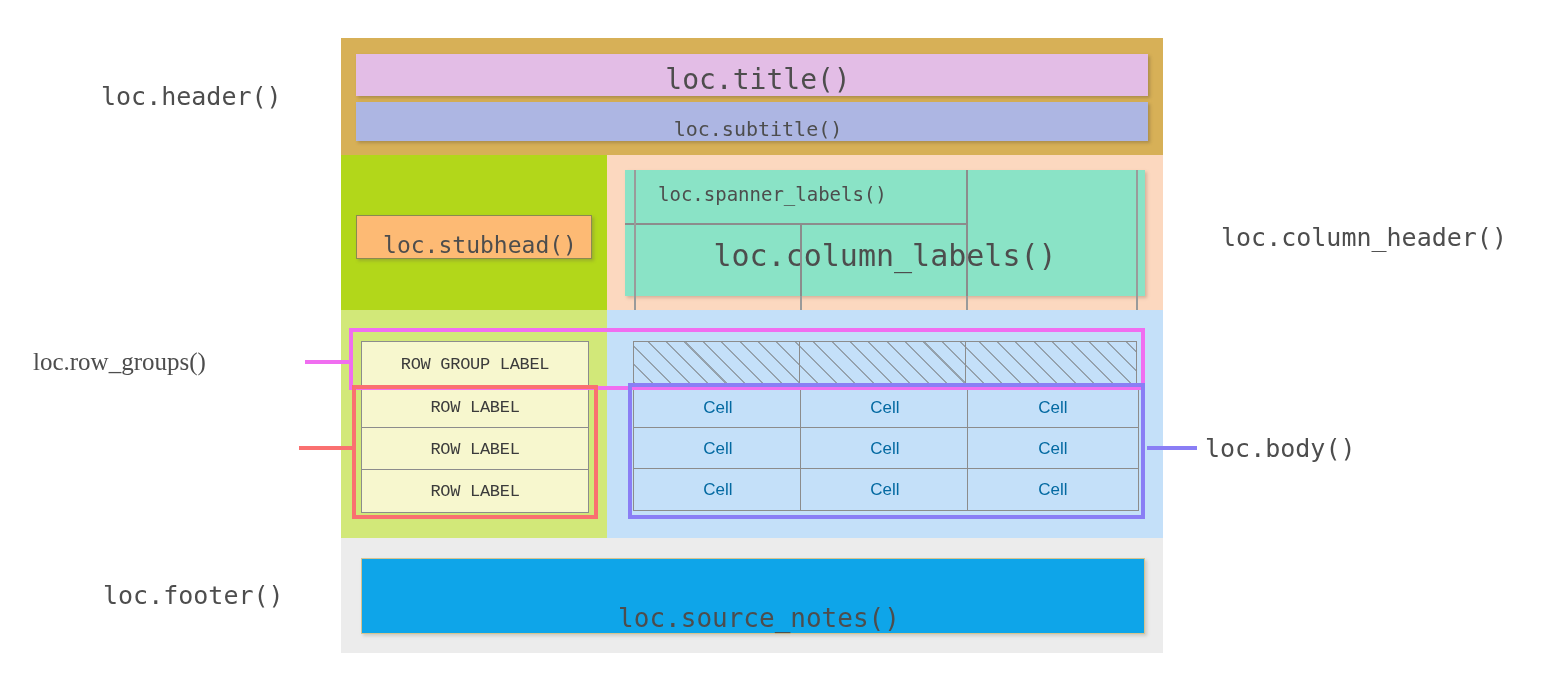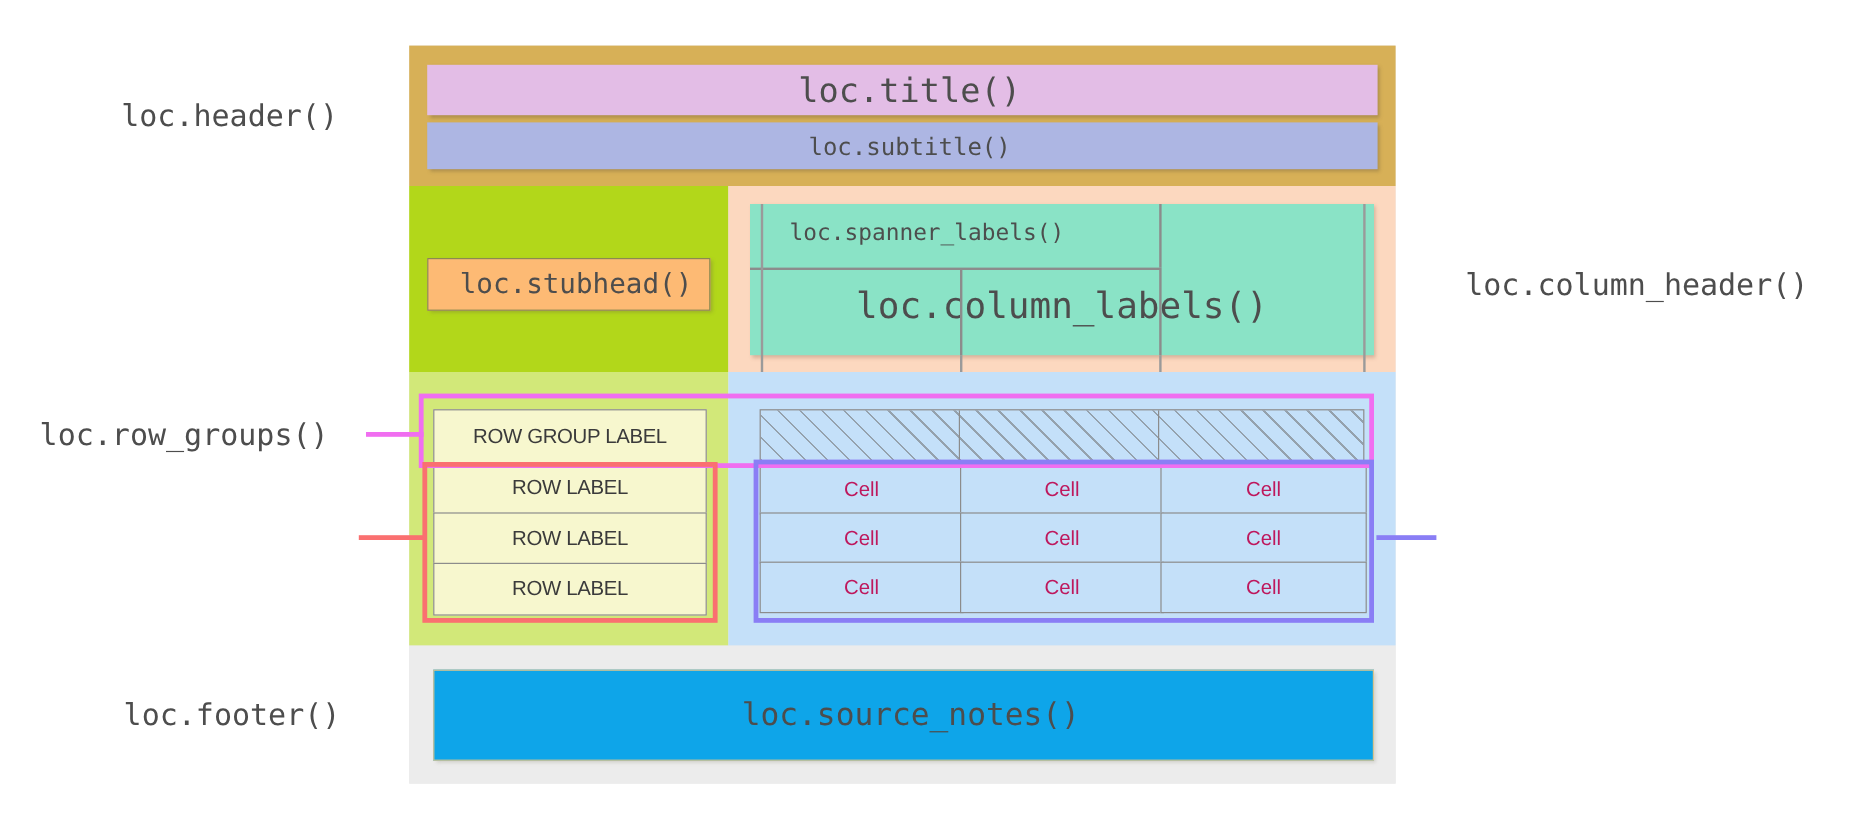--- a/index.html
+++ b/index.html
@@ -44,41 +44,41 @@
   .guide{position:absolute;width:2px;background:#9a9a9a;}
 
   
   #body-block{left:607px;top:310px;width:556px;height:228px;background:#c4e0f9;}
   
   #stub-block{left:341px;top:310px;width:266px;height:228px;background:#d2e879;}
 
   
   .rowcell{position:absolute;background:#f7f7ce;border:1px solid #8c8c8c;
       display:flex;align-items:center;justify-content:center;
-      font-family:Liberation Sans, sans-serif;
+      font-family:Liberation Mono, monospace;
       font-size:17px;color:#3b3b3b;letter-spacing:-.3px;}
   #rowgroup-label{left:361px;top:341px;width:226px;height:44px;}
   #rowlabel-1{left:361px;top:385px;width:226px;height:42px;}
   #rowlabel-2{left:361px;top:427px;width:226px;height:42px;}
   #rowlabel-3{left:361px;top:469px;width:226px;height:42px;}
 
   
   #hatch-area{left:633px;top:341px;width:504px;height:44px;
       border:1px solid #8c8c8c;
       background:
         repeating-linear-gradient(45deg,
           rgba(110,110,110,.55) 0px, rgba(110,110,110,.55) 1.5px,
           rgba(255,255,255,0) 1.5px, rgba(255,255,255,0) 13px);}
   .hatch-div{position:absolute;width:1px;background:#8c8c8c;}
 
   
   .cell{position:absolute;background:#c4e0f9;border:1px solid #8c8c8c;
       display:flex;align-items:center;justify-content:center;
       font-family:"Liberation Sans","DejaVu Sans",sans-serif;
-      font-size:17px;color:#be185d;}
+      font-size:17px;color:#0369a1;}
 
   
   #footer-block{left:341px;top:538px;width:822px;height:115px;background:#ececec;}
   #source-notes-box{left:361px;top:558px;width:784px;height:76px;background:#0ea5e9;
       border:1px solid #d6c48f;box-shadow:2px 2px 3px rgba(150,145,130,.35);}
 
   
   .outline{position:absolute;box-sizing:border-box;background:transparent;}
   #outline-row-groups{left:349px;top:328px;width:796px;height:62px;
       border:4px solid #f06ef0;}
@@ -88,27 +88,27 @@
       border:4px solid #8a7ef5;}
 
   
   .conn{position:absolute;height:4px;}
 
   
   .loclabel{position:absolute;color:#4d4d4d;
       font-family:"DejaVu Sans Mono","Liberation Mono",monospace;
       font-size:25px;white-space:nowrap;}
   #label-header{left:101px;top:82px;}
-  #label-row-groups{left:33px;top:348px;}
+  #label-row-groups{left:33px;top:348px;font-family:Liberation Serif, serif;}
   #label-stub{left:103px;top:434px;}
   #label-footer{left:103px;top:581px;}
   #label-column-header{left:1181px;top:223px;margin-left:40px;}
   #label-body{left:1205px;top:434px;}
 
-  .center{display:flex;align-items:center;justify-content:center;padding-left:12px;}
+  .center{display:flex;align-items:flex-end;justify-content:center;padding-left:12px;}
   .inner-text{font-family:"DejaVu Sans Mono","Liberation Mono",monospace;
       color:#4d4d4d;}
 </style>
 </head>
 <body>
 
 <div class="canvas">
 
   <div class="abs" id="table-frame"></div>
 
@@ -201,14 +201,15 @@
   <div class="outline" id="outline-body"></div>
 
   <div class="conn" style="left:305px;top:360px;width:48px;background:#f06ef0"></div>
   <div class="conn" style="left:299px;top:446px;width:55px;background:#fa7070"></div>
   <div class="conn" style="left:1147px;top:446px;width:50px;background:#8a7ef5"></div>
 
   <div class="loclabel" id="label-header">loc.header()</div>
   <div class="loclabel" id="label-row-groups">loc.row_groups()</div>
   <div class="loclabel" id="label-footer">loc.footer()</div>
   <div class="loclabel" id="label-column-header">loc.column_header()</div>
+  <div class="loclabel" id="label-body">loc.body()</div>
 
 </div>
 
 </body></html>

